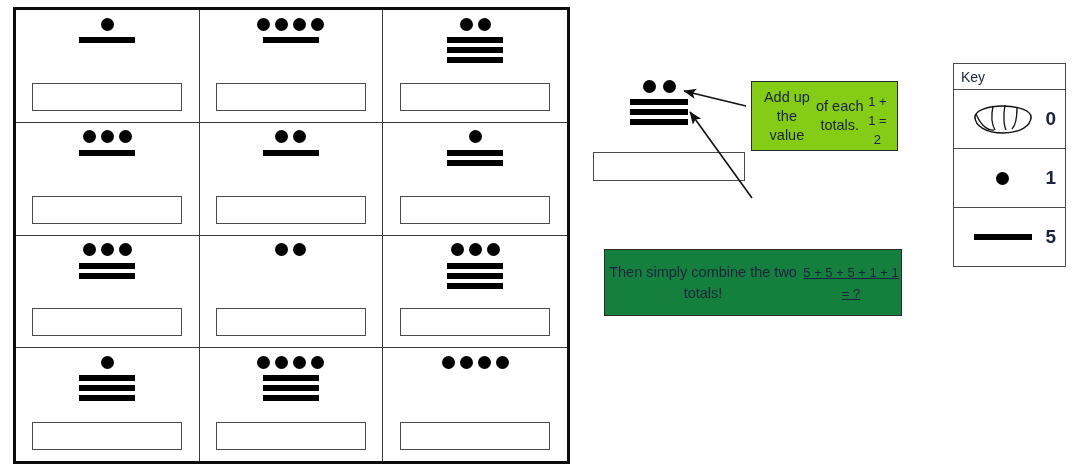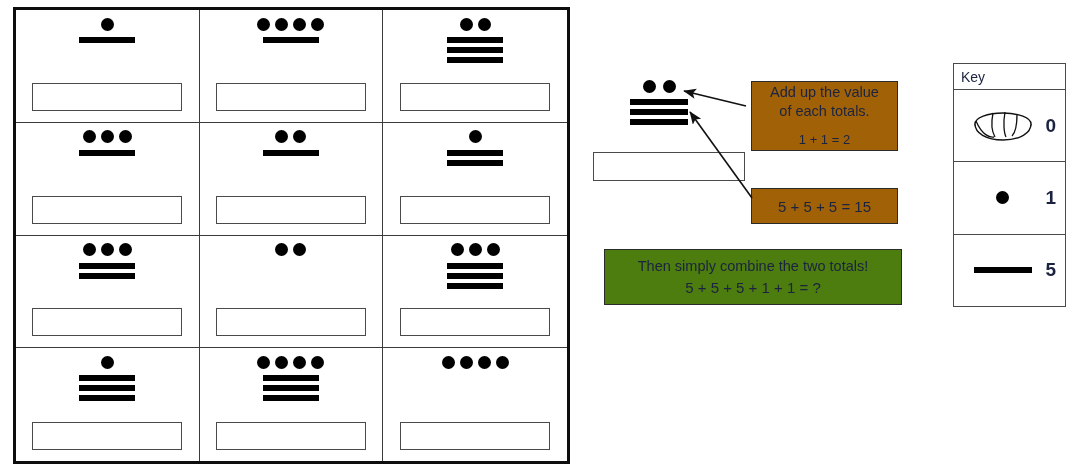--- a/index.html
+++ b/index.html
@@ -58,46 +58,46 @@
   #example-numeral .dot-row{gap:7px;}
 
   #example-answer-box{
     position:absolute;left:7px;top:92px;width:152px;height:29px;
     border:1.5px solid #4a4a4a;background:#fff;box-sizing:border-box;
   }
 
   .callout{
     position:absolute;
     border:1.6px solid #2b2b2b;
-    background:#a16207;
+    background:#84cc16;
     box-sizing:border-box;
     text-align:center;
     color:#1b2340;
     font-size:14.5px;
     line-height:19px;
-    display:flex;flex-direction:column;justify-content:center;align-items:center;
+    display:flex;justify-content:center;align-items:center;
   }
   #callout-add-up{left:165px;top:21px;width:147px;height:70px;padding:4px 6px;}
   #callout-add-up .cline{display:block;}
   #callout-add-up .sum{margin-top:9px;font-size:13px;}
   #callout-bars-total{left:165px;top:128px;width:147px;height:36px;font-size:15px;}
 
   #callout-combine{
-    position:absolute;left:604px;top:249px;width:298px;height:56px;
-    border:1.6px solid #2b2b2b;background:#4d7c0f;box-sizing:border-box;
-    display:flex;flex-direction:column;justify-content:center;align-items:center;
+    position:absolute;left:604px;top:249px;width:298px;height:67px;
+    border:1.6px solid #2b2b2b;background:#15803d;box-sizing:border-box;
+    display:flex;flex-direction:row;justify-content:center;align-items:center;
     color:#1b2340;font-size:14.5px;line-height:21px;text-align:center;
   }
-  #callout-combine .sum{font-size:15px;}
+  #callout-combine .sum{font-size:13px;text-decoration:underline;}
 
   #arrow-layer{position:absolute;left:0;top:0;width:1081px;height:472px;pointer-events:none;}
 
   
   #key-panel{
-    position:absolute;left:953px;top:63px;width:113px;height:244px;
+    position:absolute;left:953px;top:63px;width:113px;height:204px;
     border:1.5px solid #4a4a4a;box-sizing:border-box;background:#fff;
     display:flex;flex-direction:column;
   }
   #key-header{
     height:26px;border-bottom:1.5px solid #4a4a4a;
     display:flex;align-items:center;padding-left:7px;
     font-size:14px;color:#1b2340;box-sizing:border-box;
   }
   .key-row{
     flex:1;border-bottom:1.5px solid #4a4a4a;box-sizing:border-box;
@@ -285,23 +285,20 @@
     </div>
 
   <div id="example-answer-box"></div>
 
   <div class="callout" id="callout-add-up">
     <span class="cline">Add up the value</span>
     <span class="cline">of each totals.</span>
     <span class="sum">1 + 1 = 2</span>
   </div>
 
-  <div class="callout" id="callout-bars-total">
-    <span>5 + 5 + 5 = 15</span>
-  </div>
 </div>
 
 <div id="callout-combine">
   <span>Then simply combine the two totals!</span>
   <span class="sum">5 + 5 + 5 + 1 + 1 = ?</span>
 </div>
 
 <svg id="arrow-layer" viewBox="0 0 1081 472">
   <defs>
     <marker id="ah" markerWidth="9" markerHeight="9" refX="7.5" refY="3.2" orient="auto">

